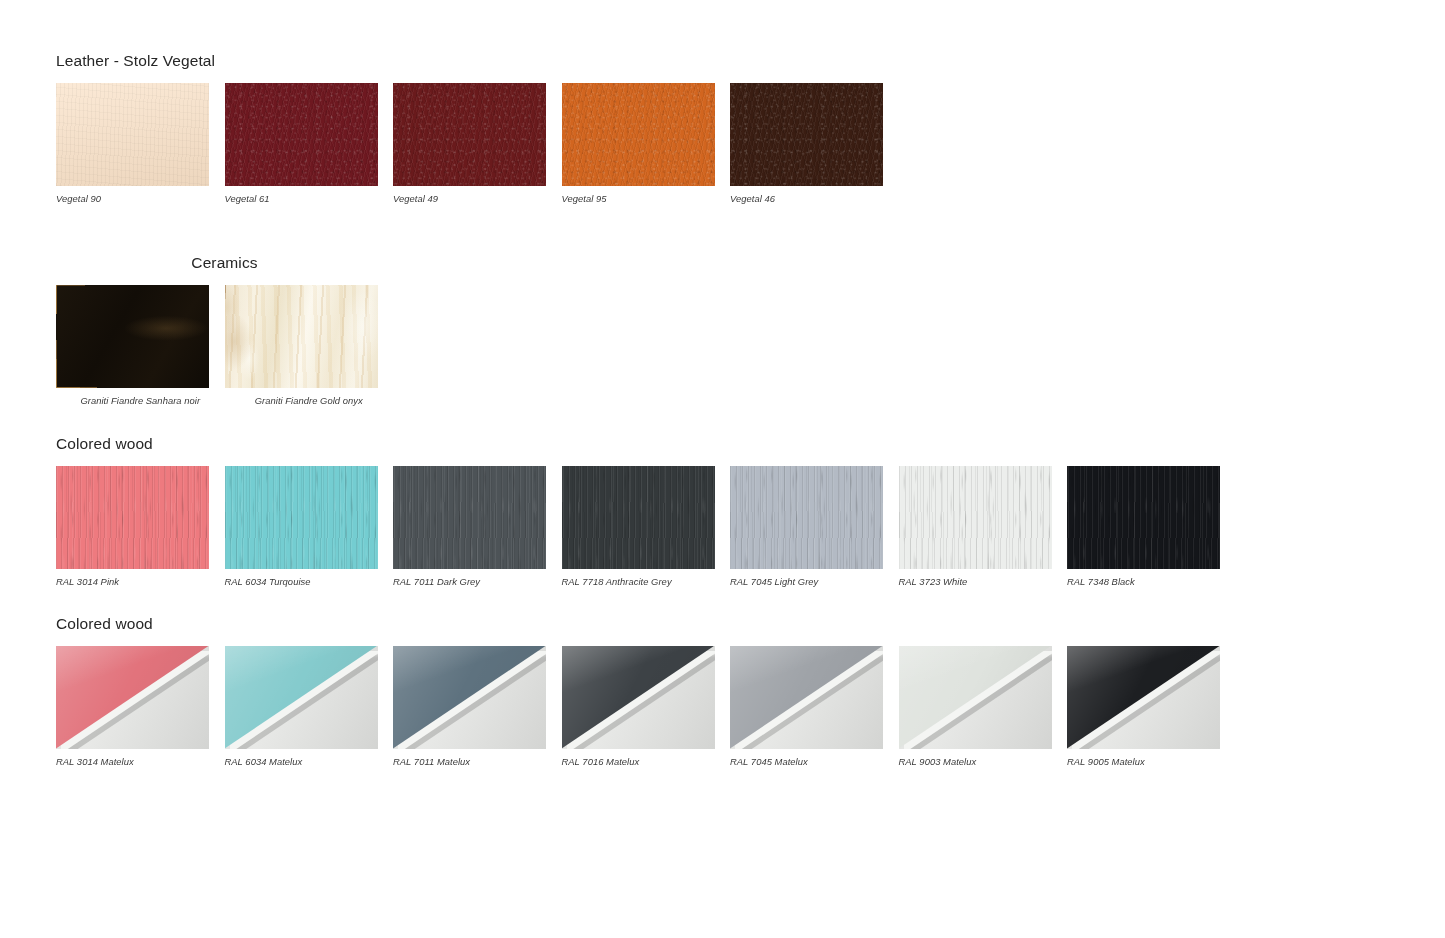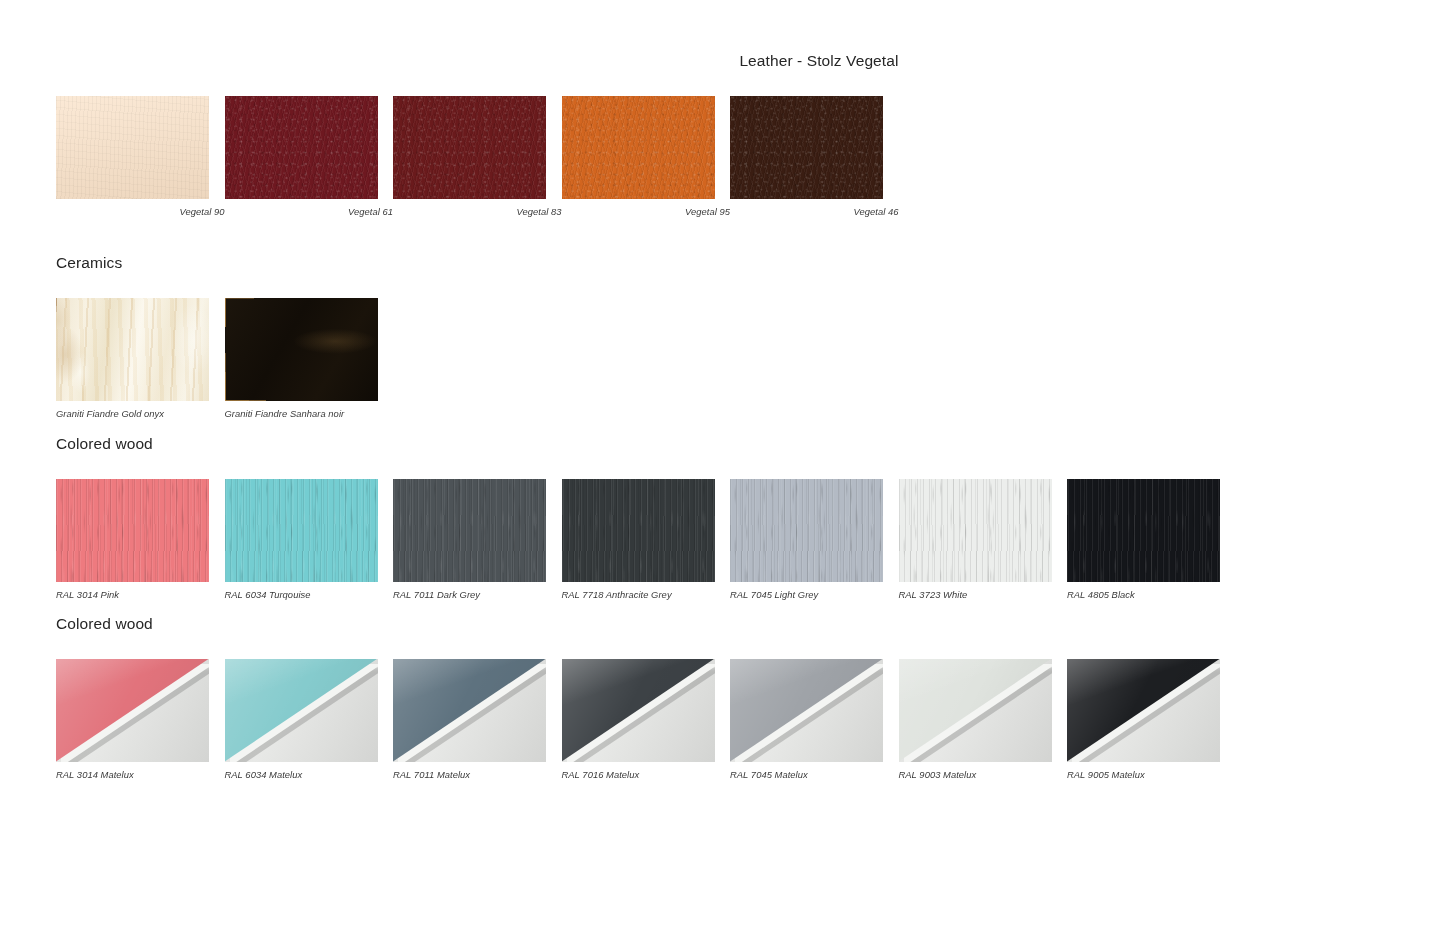--- a/index.html
+++ b/index.html
@@ -34,21 +34,20 @@
     margin: 0 0 12px 0;
     line-height: 1.2;
   }
   .swatch-row {
     display: flex;
     flex-direction: row;
   }
   .swatch-cell {
     width: 168.5px;
     box-sizing: border-box;
-    margin-top: 13px;
   }
   .swatch {
     width: 153px;
     height: 103px;
     position: relative;
     overflow: hidden;
     background-color: #cccccc;
   }
   .swatch-label {
     font-family: "Liberation Sans", sans-serif;
@@ -242,66 +241,66 @@
     inset: 0;
     background: linear-gradient(160deg, rgba(255,255,255,.22) 0%, rgba(255,255,255,0) 30%);
     pointer-events: none;
   }
 </style>
 </head>
 <body>
 
 <div class="page">
 
-  <div class="section" style="top:52px;text-align:right;">
+  <div class="section" style="top:52px;">
     <h2 class="section-title">Leather - Stolz Vegetal</h2>
     <div class="swatch-row">
 
       <div class="swatch-cell">
         <div class="swatch tex-smooth" style="background-color:#fae2c8;"></div>
         <div class="swatch-label">Vegetal 90</div>
       </div>
 
 
       <div class="swatch-cell">
         <div class="swatch tex-leather" style="background-color:#6e1820;"></div>
         <div class="swatch-label">Vegetal 61</div>
       </div>
 
       <div class="swatch-cell">
         <div class="swatch tex-leather" style="background-color:#6a1a1c;"></div>
-        <div class="swatch-label">Vegetal 83</div>
+        <div class="swatch-label">Vegetal 49</div>
       </div>
 
       <div class="swatch-cell">
         <div class="swatch tex-leather" style="background-color:#d2651f;"></div>
         <div class="swatch-label">Vegetal 95</div>
       </div>
 
       <div class="swatch-cell">
         <div class="swatch tex-leather" style="background-color:#3a1d12;"></div>
         <div class="swatch-label">Vegetal 46</div>
       </div>
 
 
     </div>
   </div>
 
-  <div class="section" style="top:254px;">
+  <div class="section" style="top:254px;text-align:center;">
     <h2 class="section-title">Ceramics</h2>
     <div class="swatch-row">
 
       <div class="swatch-cell">
+        <div class="swatch tex-sanhara"></div>
+        <div class="swatch-label">Graniti Fiandre Sanhara noir</div>
+      </div>
+
+      <div class="swatch-cell">
         <div class="swatch tex-onyx"></div>
         <div class="swatch-label">Graniti Fiandre Gold onyx</div>
-      </div>
-
-      <div class="swatch-cell">
-        <div class="swatch tex-sanhara"></div>
-        <div class="swatch-label">Graniti Fiandre Sanhara noir</div>
       </div>
 
     </div>
   </div>
 
   <div class="section" style="top:435px;">
     <h2 class="section-title">Colored wood</h2>
     <div class="swatch-row">
 
       <div class="swatch-cell">
@@ -329,21 +328,21 @@
         <div class="swatch-label">RAL 7045 Light Grey</div>
       </div>
 
       <div class="swatch-cell">
         <div class="swatch tex-wood" style="background-color:#eceeec;"></div>
         <div class="swatch-label">RAL 3723 White</div>
       </div>
 
       <div class="swatch-cell">
         <div class="swatch tex-wood" style="background-color:#14161a;"></div>
-        <div class="swatch-label">RAL 4805 Black</div>
+        <div class="swatch-label">RAL 7348 Black</div>
       </div>
 
     </div>
   </div>
 
   <div class="section" style="top:615px;">
     <h2 class="section-title">Colored wood</h2>
     <div class="swatch-row">
 
       <div class="swatch-cell">

